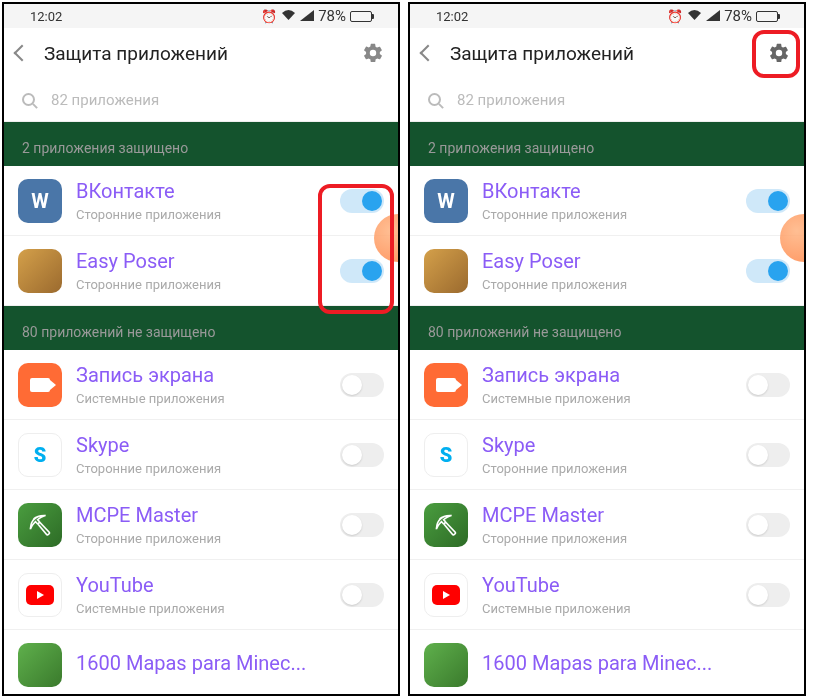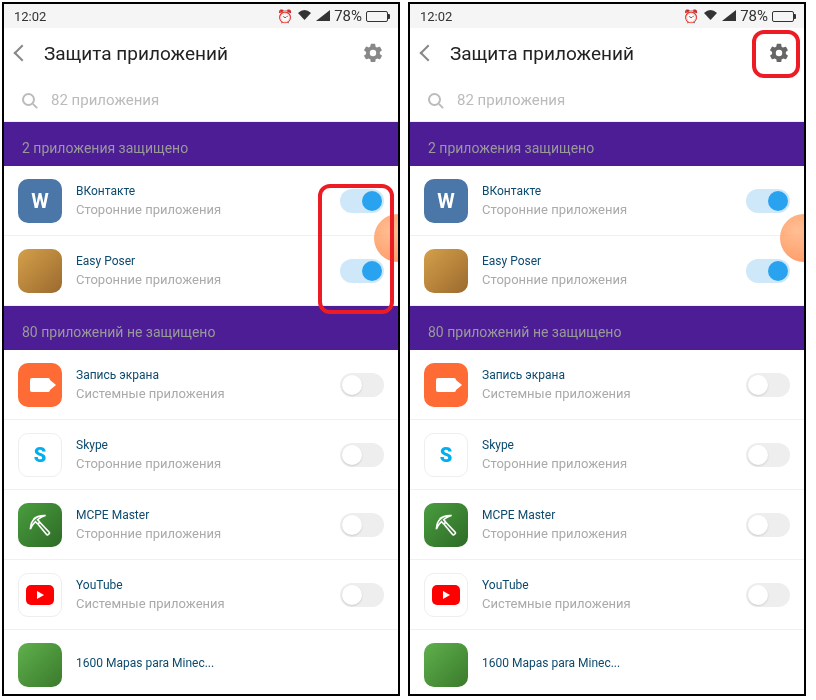--- a/index.html
+++ b/index.html
@@ -19,21 +19,21 @@
     position: relative;
     display: flex;
     flex-direction: column;
   }
   .status-bar {
     height: 24px;
     background: #f5f5f5;
     display: flex;
     align-items: center;
     justify-content: space-between;
-    padding: 0 10px;
+    padding: 0 26px;
     font-size: 13px;
     color: #333;
   }
   .status-right { display: flex; align-items: center; gap: 4px; }
   .battery-pct { font-size: 15px; }
   .battery-icon {
     width: 22px; height: 11px; border: 1px solid #333; border-radius: 2px;
     position: relative; display: inline-block;
   }
   .battery-icon::after {
@@ -60,21 +60,21 @@
   .search-icon {
     width: 13px; height: 13px; border: 2px solid #bbb; border-radius: 50%;
     position: relative;
   }
   .search-icon::after {
     content: ""; position: absolute; width: 6px; height: 2px; background: #bbb;
     bottom: -3px; right: -5px; transform: rotate(45deg);
   }
   .content { flex: 1; overflow: hidden; background: #fafafa; }
   .section-label {
-    padding: 18px 18px 10px; font-size: 14px; color: #999; background: #4c1d95;
+    padding: 18px 18px 10px; font-size: 14px; color: #999; background: #14532d;
   }
   .app-row {
     height: 70px; background: #fff; display: flex; align-items: center;
     padding: 0 14px; gap: 14px; border-bottom: 1px solid #f0f0f0;
   }
   .app-icon {
     width: 44px; height: 44px; border-radius: 10px; flex-shrink: 0;
     display: flex; align-items: center; justify-content: center;
     font-weight: bold; color: #fff; font-size: 20px;
   }
@@ -83,21 +83,21 @@
   .ic-rec { background: #ff6b35; }
   .ic-skype { background: #fff; color: #00aff0; border: 1px solid #eee; }
   .ic-mcpe { background: linear-gradient(135deg,#4a9d3f,#2d6b26); }
   .ic-yt { background: #fff; border: 1px solid #eee; }
   .ic-mapas { background: linear-gradient(135deg,#5fb04c,#3a7a2c); }
   .yt-badge { width: 28px; height: 20px; background: #ff0000; border-radius: 5px; display:flex;align-items:center;justify-content:center;}
   .yt-tri { width:0;height:0;border-left:7px solid #fff;border-top:4px solid transparent;border-bottom:4px solid transparent;}
   .rec-cam { width: 20px; height: 14px; background: #fff; border-radius: 2px; position: relative;}
   .rec-cam::after { content:"";position:absolute;right:-6px;top:2px;width:0;height:0;border-left:6px solid #fff;border-top:5px solid transparent;border-bottom:5px solid transparent;}
   .app-text { flex: 1; overflow: hidden; }
-  .app-name { font-size: 12px; color: #0c4a6e; white-space: nowrap; overflow: hidden; text-overflow: ellipsis; }
+  .app-name { font-size: 20px; color: #8b5cf6; white-space: nowrap; overflow: hidden; text-overflow: ellipsis; }
   .app-cat { font-size: 13px; color: #aaa; margin-top: 4px; }
   .toggle {
     width: 44px; height: 24px; border-radius: 12px; position: relative; flex-shrink: 0;
   }
   .toggle-on { background: #cfe8f9; }
   .toggle-on::after {
     content:""; position:absolute; right:2px; top:2px; width:20px; height:20px;
     background:#29a3ef; border-radius:50%;
   }
   .toggle-off { background: #eee; }

